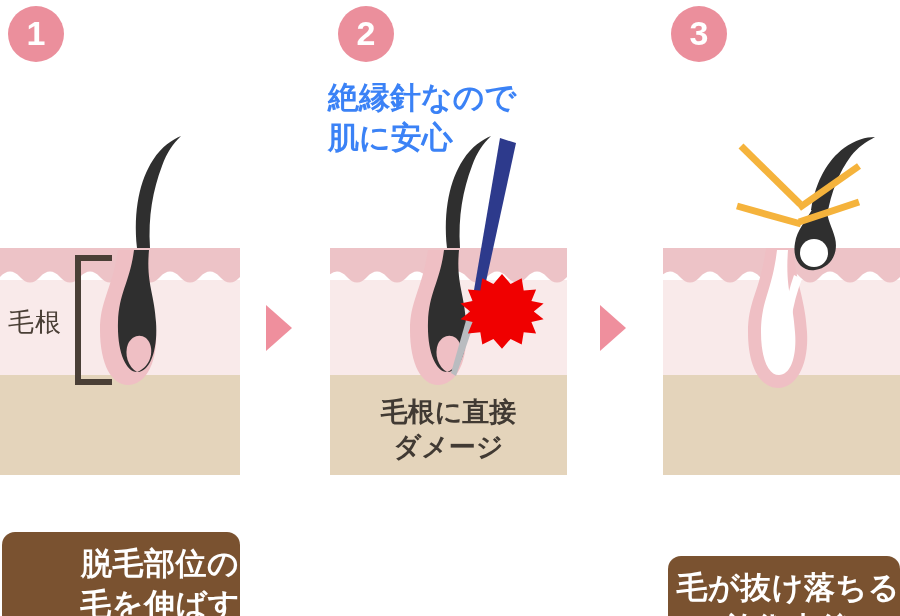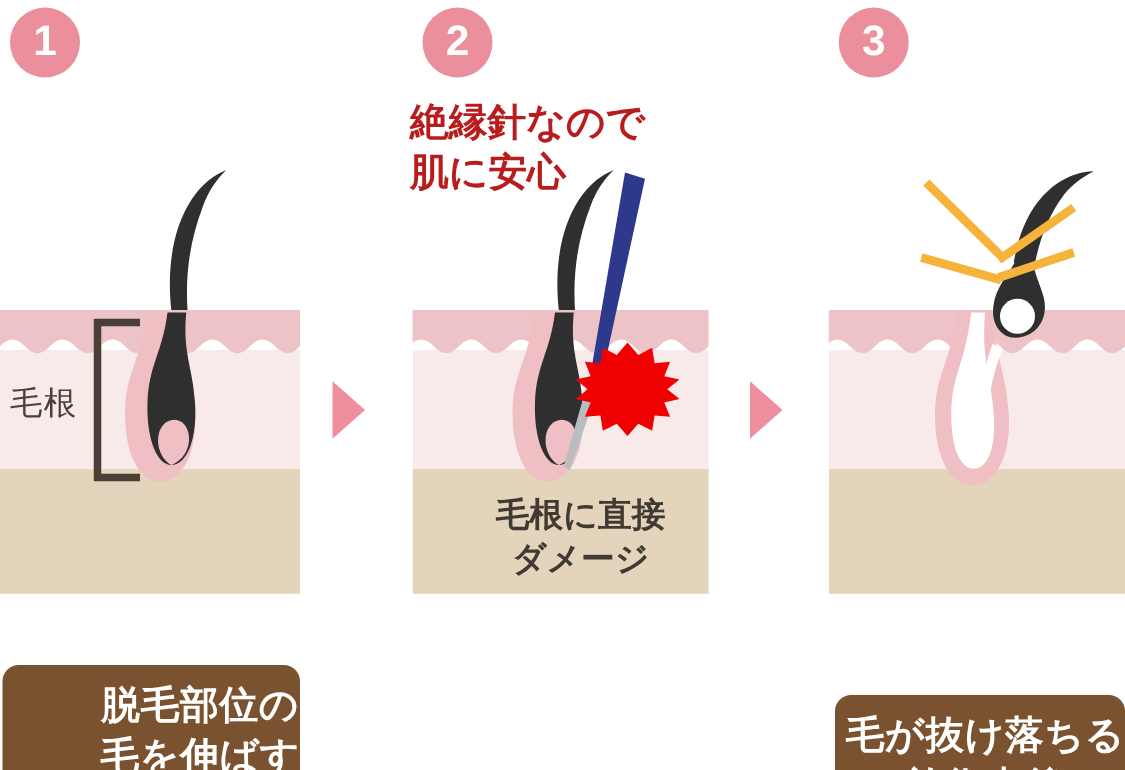--- a/index.html
+++ b/index.html
@@ -36,37 +36,36 @@
 
   
   .art{position:absolute;left:0;top:0;width:100%;height:495px;}
   .art svg{display:block;width:100%;height:100%;}
 
   
   .headline{
     position:absolute;
     left:-2px;top:78px;width:230px;
     font-size:31px;font-weight:bold;
-    color:#b91c1c;
+    color:#3b82f6;
     line-height:1.30;
     letter-spacing:0px;
     white-space:pre-line;
     text-align:left;
   }
 
   
   .inner-caption{
     position:absolute;
     left:0;top:395px;width:237px;
     font-size:27px;font-weight:bold;
     color:#413a33;
     line-height:1.28;
     text-align:center;
     white-space:pre-line;
-    padding-left:16px;
   }
 
   
   .root-label{
     position:absolute;
     left:8px;top:305px;
     font-size:26px;font-weight:normal;
     color:#4a3f36;
     letter-spacing:1px;
   }

